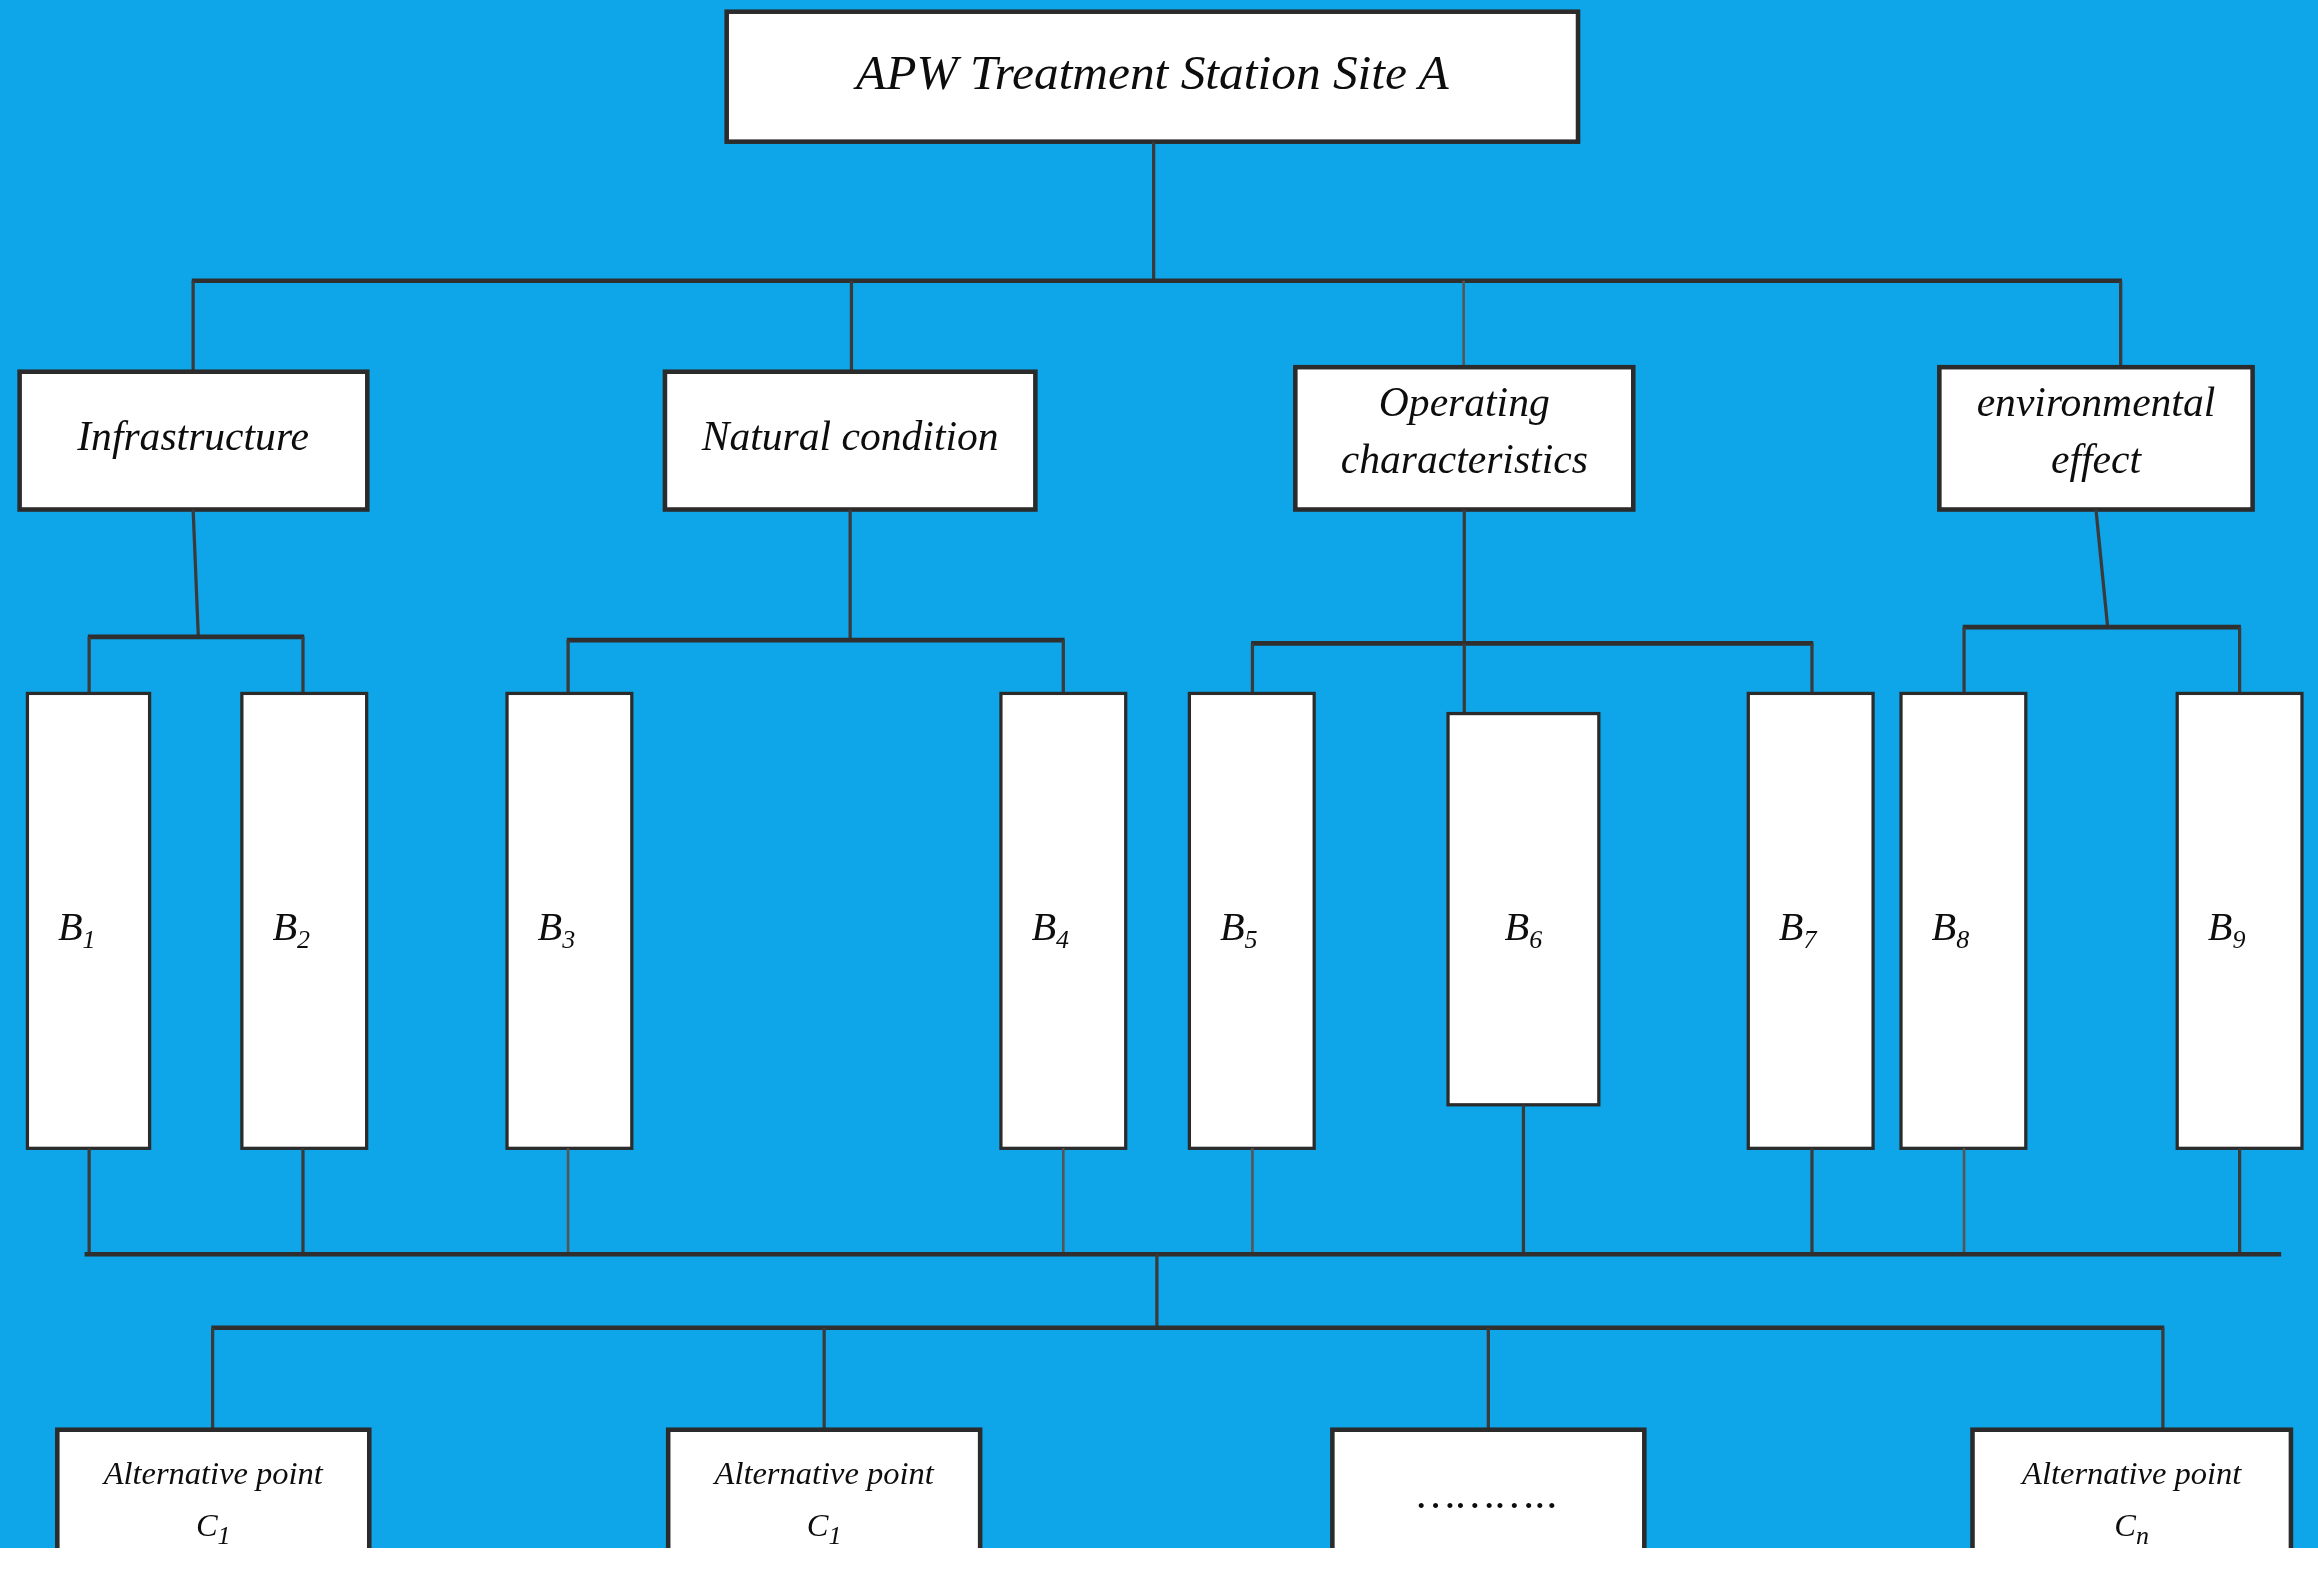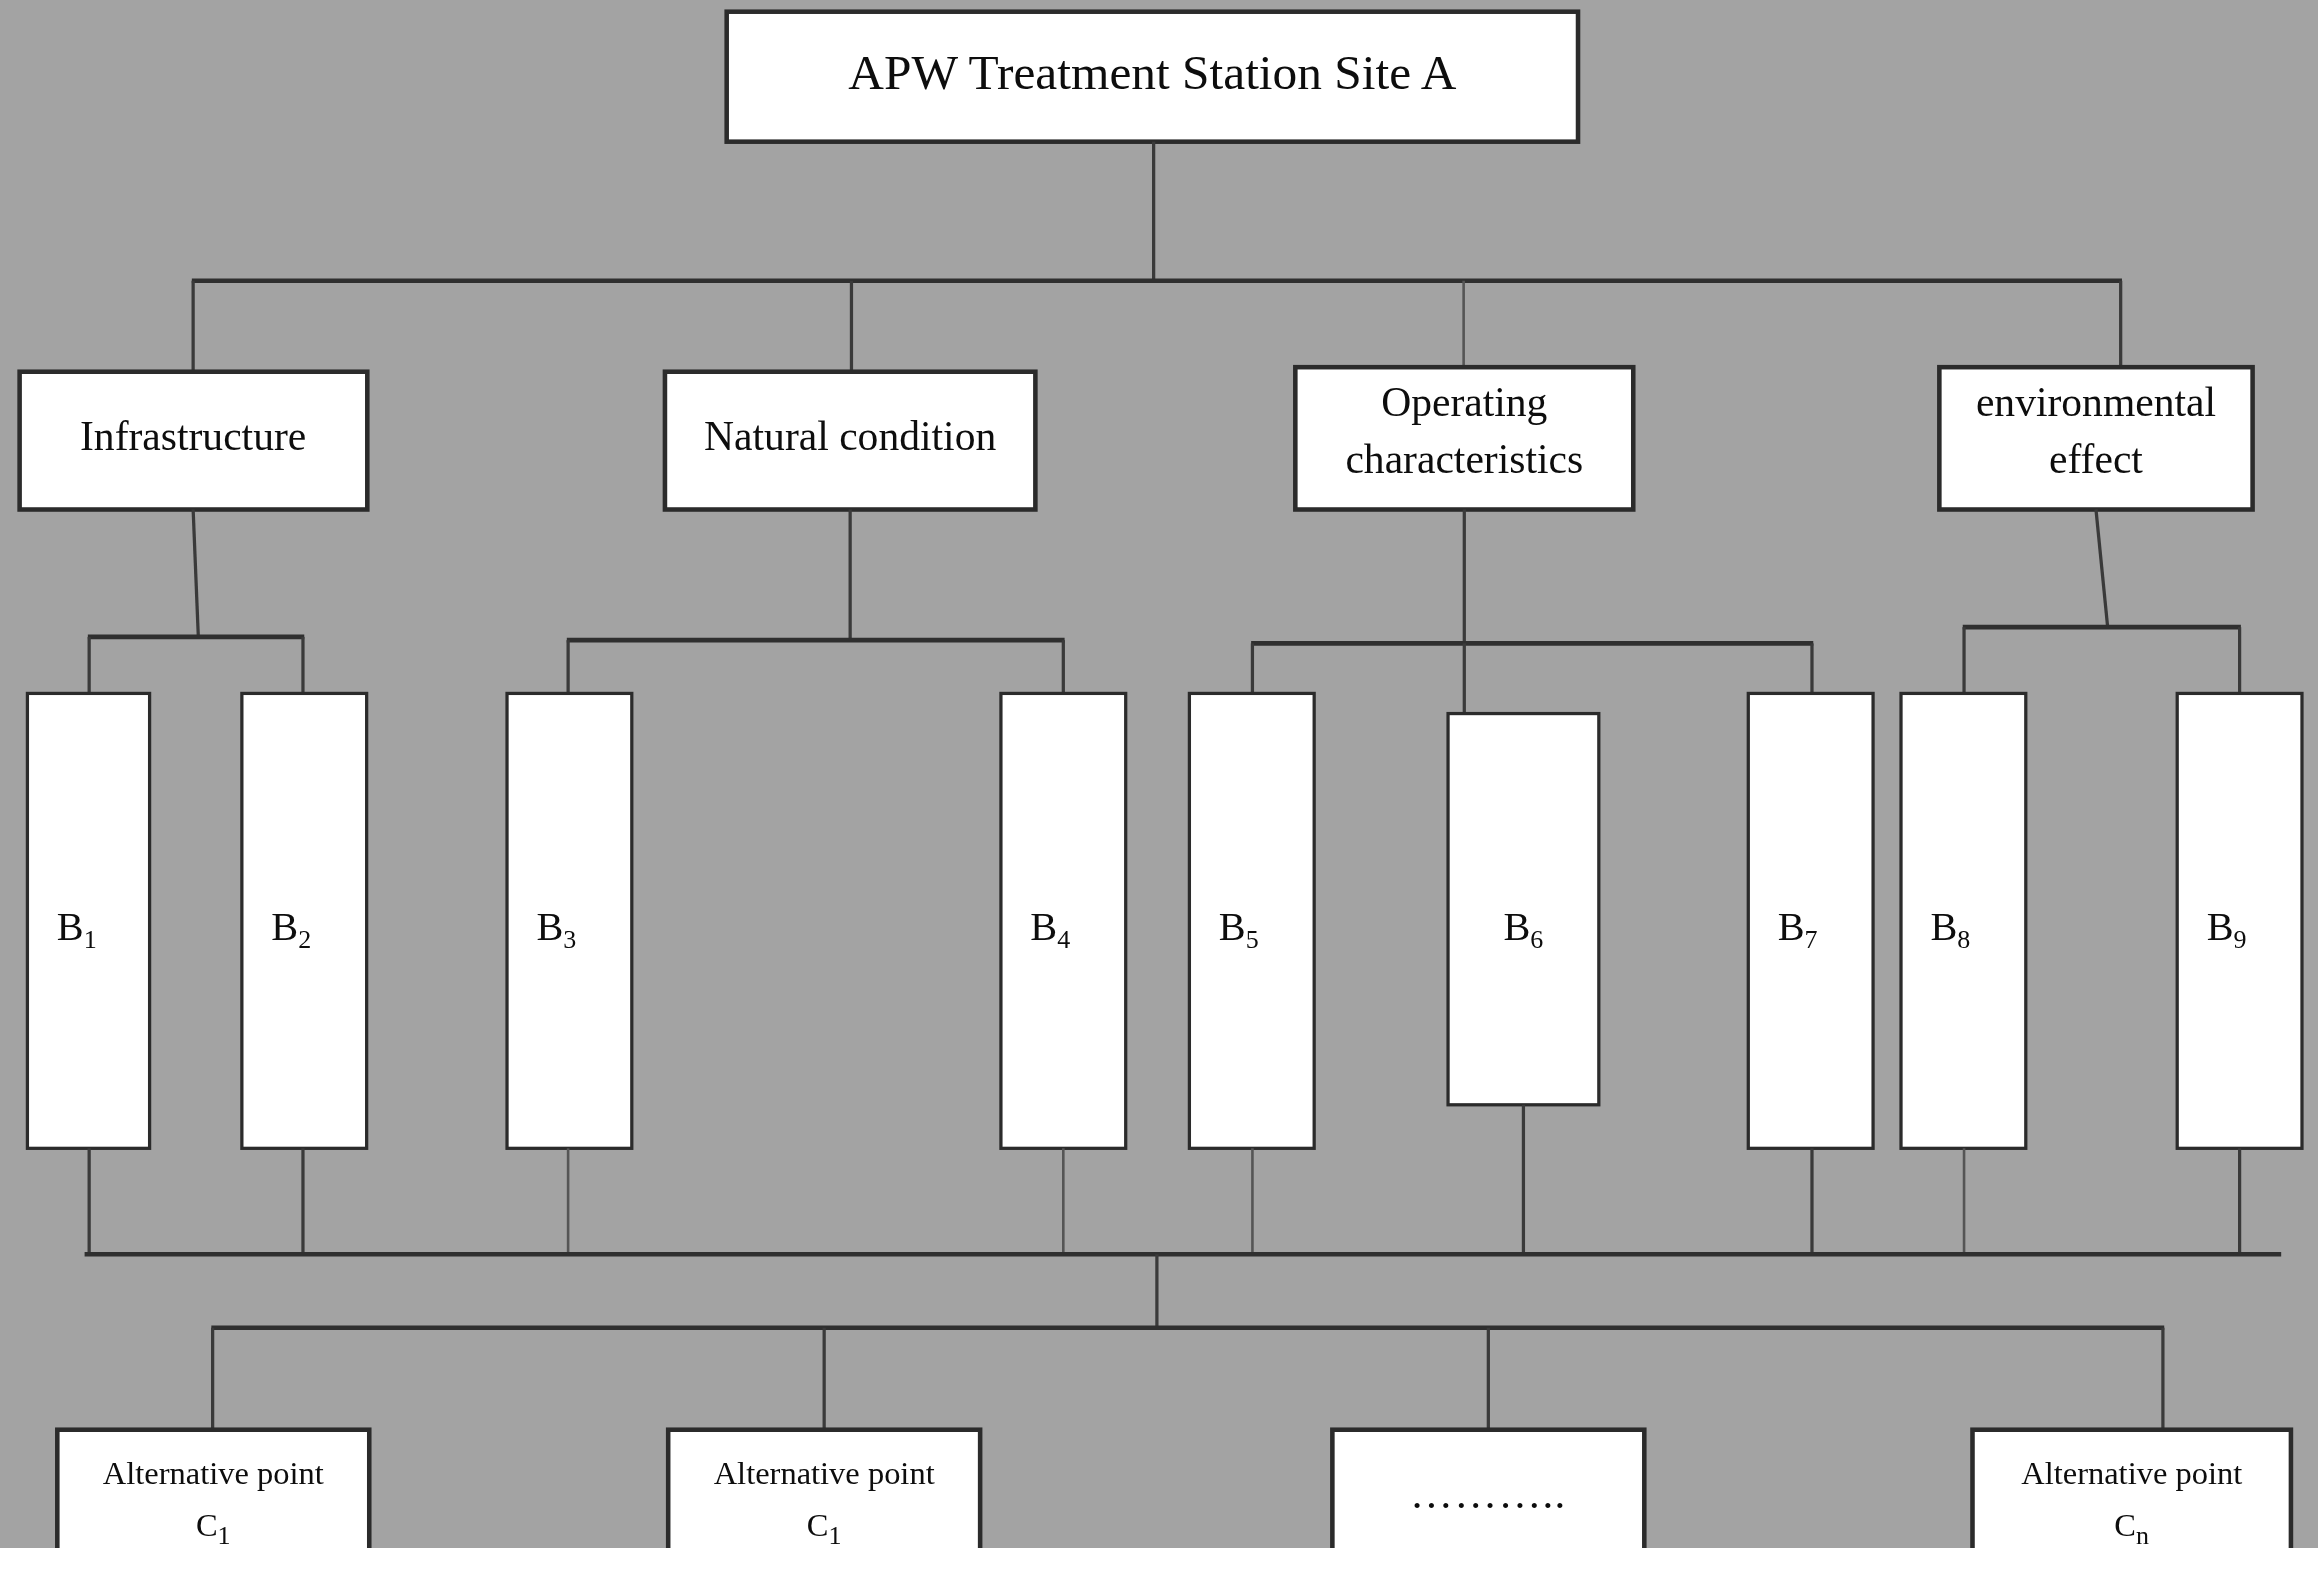--- a/index.html
+++ b/index.html
@@ -7,22 +7,23 @@
     padding: 0;
     background: #ffffff;
   }
   body {
     font-family: "Liberation Serif", "DejaVu Serif", serif;
   }
   #diagram-root {
     position: relative;
     width: 2319px;
     height: 1548px;
-    background: #a3a3a3;
+    background: #0ea5e9;
     overflow: hidden;
+    font-style: italic;
   }
   svg#hierarchy {
     position: absolute;
     top: 0;
     left: 0;
     width: 2319px;
     height: 1574px;
     display: block;
   }
   .node-box {

